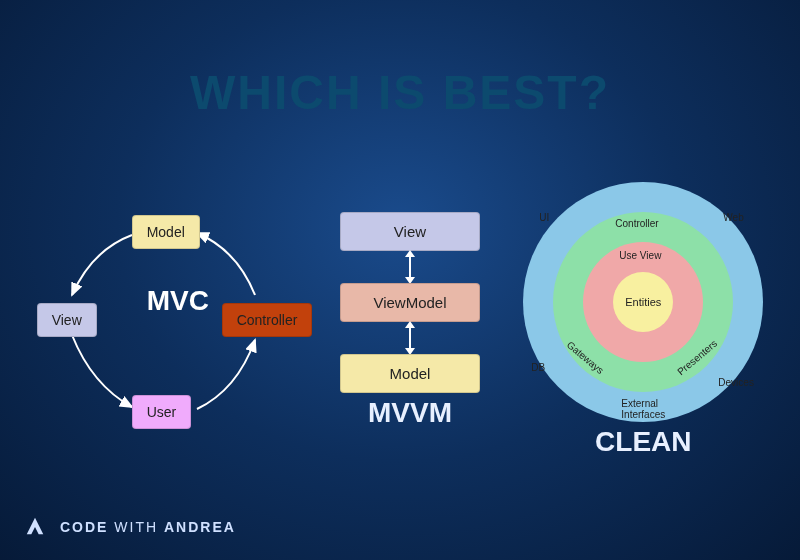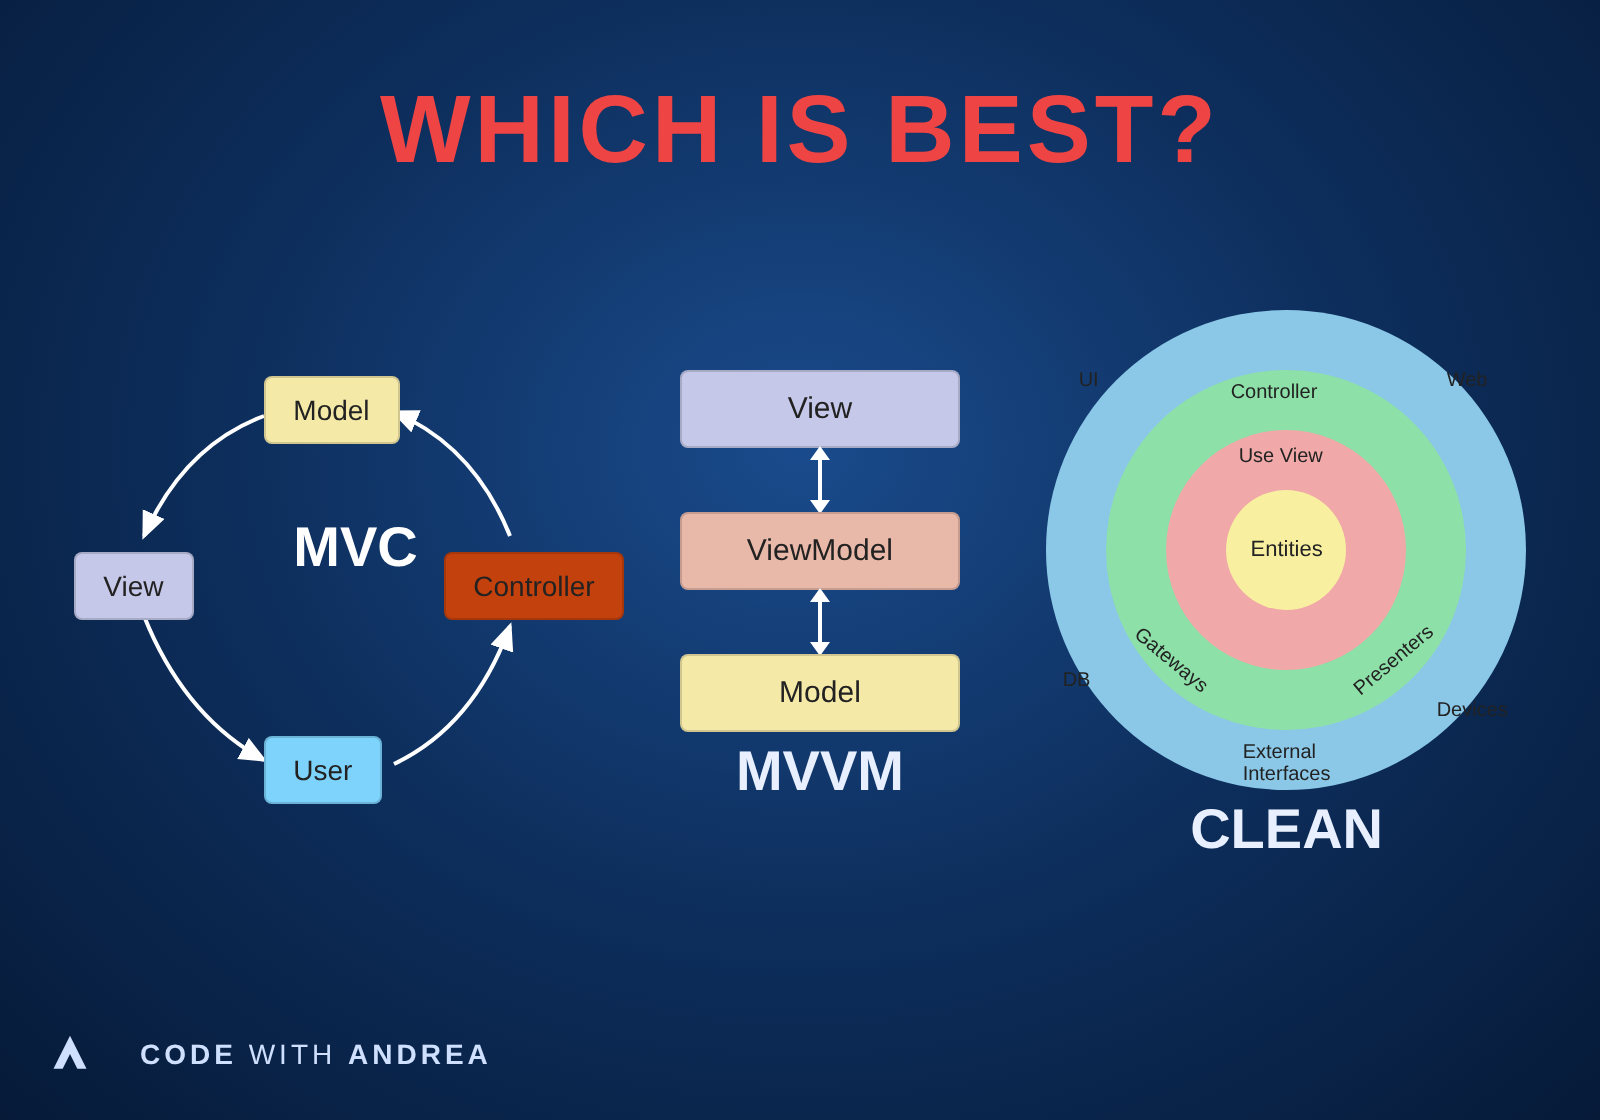--- a/index.html
+++ b/index.html
@@ -10,21 +10,22 @@
     color: #fff;
     position: relative;
     overflow: hidden;
   }
   .title {
     text-align: center;
     font-size: 48px;
     font-weight: 700;
     letter-spacing: 2px;
     padding-top: 38px;
-    color: #ef4444;
+    color: #0c4a6e;
+    margin-top: 27px;
   }
   .content {
     display: flex;
     justify-content: space-around;
     align-items: center;
     padding: 20px 20px 0;
     height: 380px;
   }
   .col { display: flex; flex-direction: column; align-items: center; }
   .col-label { font-size: 28px; font-weight: 600; margin-top: 4px; color: #e8f0ff; }
@@ -41,21 +42,21 @@
     border-radius: 4px;
     font-size: 14px;
     font-weight: 500;
     color: #222;
     border: 1px solid rgba(0,0,0,0.15);
     text-align: center;
   }
   .box.model  { background: #f5e9a8; left: 95px;  top: 20px; }
   .box.view   { background: #c5c8e8; left: 0;   top: 108px; }
   .box.ctrl   { background: #c2410c; left: 185px; top: 108px; }
-  .box.user   { background: #7dd3fc; left: 95px;  top: 200px; }
+  .box.user   { background: #f0abfc; left: 95px;  top: 200px; }
   .mvc svg { position: absolute; top: 0; left: 0; }
 
   
   .mvvm { display: flex; flex-direction: column; align-items: center; gap: 28px; width: 160px; }
   .mvvm .vbox {
     width: 140px; padding: 10px 0; text-align: center;
     border-radius: 4px; font-size: 15px; font-weight: 500; color: #222;
     border: 1px solid rgba(0,0,0,0.15);
     position: relative;
   }
@@ -82,21 +83,21 @@
   }
   .ring.r1 { width: 240px; height: 240px; background: #8bc8e8; left: 0; top: 0; }
   .ring.r2 { width: 180px; height: 180px; background: #8de0a8; left: 30px; top: 30px; }
   .ring.r3 { width: 120px; height: 120px; background: #f0a8a8; left: 60px; top: 60px; }
   .ring.r4 { width: 60px;  height: 60px;  background: #f8f0a0; left: 90px; top: 90px; font-size: 11px; }
   .ring-lbl { position: absolute; font-size: 10px; color: #222; font-weight: 500; white-space: nowrap; }
 
   
   .brand {
     position: absolute; left: 24px; bottom: 22px;
-    display: flex; align-items: center; gap: 24px;
+    display: flex; align-items: center; gap: 14px;
     color: #cfe0ff;
   }
   .brand-icon {
     width: 22px; height: 22px;
   }
   .brand-text { font-size: 14px; letter-spacing: 2px; font-weight: 500; }
   .brand-bold { font-weight: 700; }
 </style>
 </head>
 <body>

